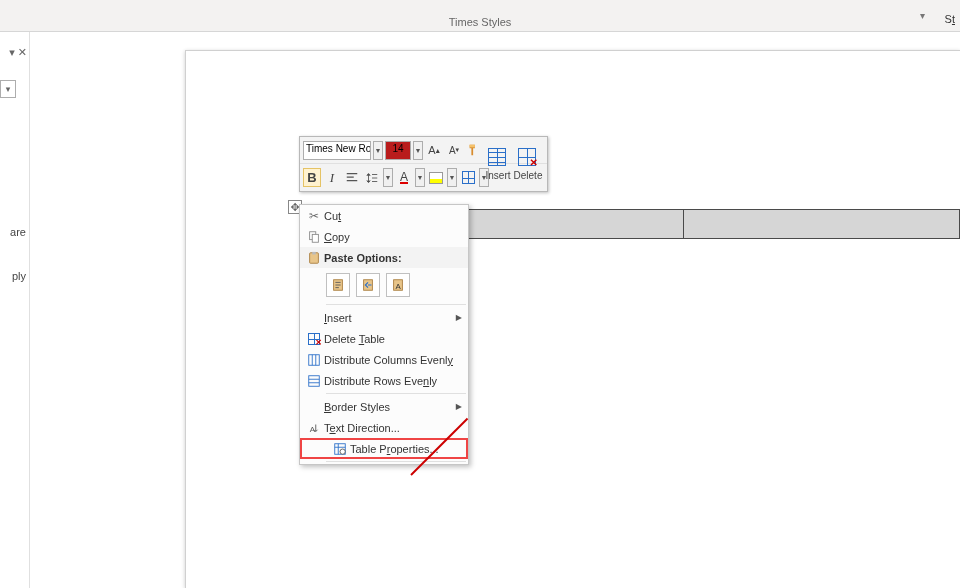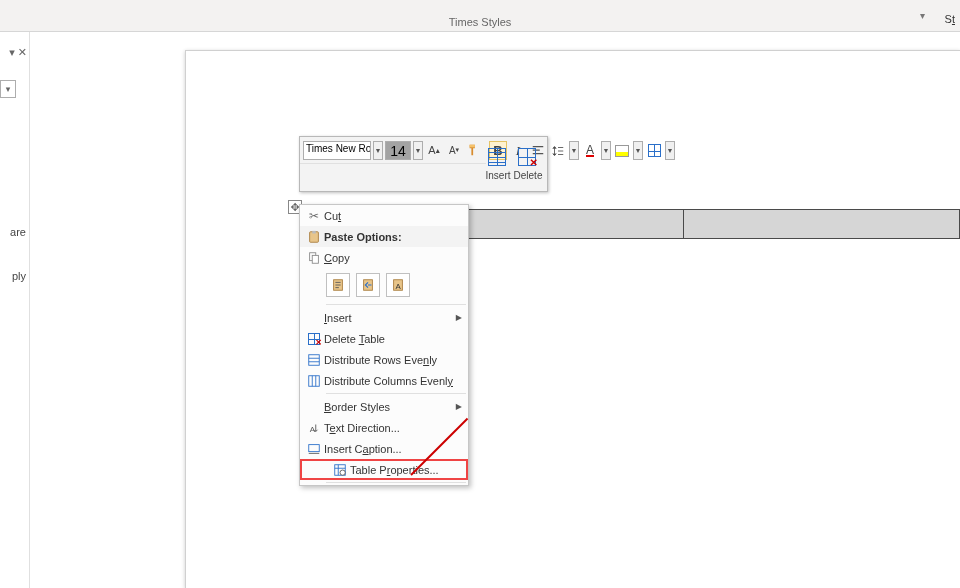--- a/index.html
+++ b/index.html
@@ -12,25 +12,25 @@
 
 .left-panel { position: absolute; top: 32px; left: 0; width: 30px; height: 556px; background: #fff; border-right: 1px solid #e0e0e0; }
 .panel-close { position: absolute; top: 14px; right: 2px; display: flex; gap: 3px; font-size: 11px; color: #666; }
 .side-dd { position: absolute; top: 48px; left: 0; width: 16px; height: 18px; border: 1px solid #adadad; background: #fff; font-size: 9px; text-align: center; line-height: 16px; color: #666;}
 .side-text { position: absolute; font-size: 11px; color: #444; left: -4px; width: 30px; text-align: right; }
 .side-are { top: 194px; }
 .side-ply { top: 238px; }
 
 .page { position: absolute; left: 185px; top: 50px; width: 775px; height: 538px; background: #fff; box-shadow: 0 1px 4px rgba(0,0,0,0.2); border: 1px solid #d0d0d0; border-right: none; border-bottom: none; }
 
-.mini-toolbar { position: absolute; left: 299px; top: 136px; width: 249px; height: 56px; background: #f3f3f3; border: 1px solid #b8b8b8; box-shadow: 1px 1px 3px rgba(0,0,0,0.25); display: flex; }
+.mini-toolbar { position: absolute; left: 299px; top: 136px; width: 249px; height: 56px; background: #f3f3f3; border: 1px solid #b8b8b8; box-shadow: 1px 1px 3px rgba(0,0,0,0.25); display: flex; flex-direction: column; }
 .mini-row1 { display: flex; align-items: center; height: 27px; padding: 2px 3px; gap: 2px; border-bottom: 1px solid #e0e0e0; }
 .mini-row2 { display: flex; align-items: center; height: 27px; padding: 2px 3px; gap: 2px; }
 .font-name { flex: 0 0 68px; height: 19px; border: 1px solid #adadad; background: #fff; font-size: 10px; padding: 1px 2px; overflow: hidden; white-space: nowrap; }
-.font-size { flex: 0 0 26px; height: 19px; border: 1px solid #adadad; background: #a3a3a3; font-size: 14px; padding: 1px 2px; text-align: center; }
+.font-size { flex: 0 0 26px; height: 19px; border: 1px solid #adadad; background: #b91c1c; font-size: 10px; padding: 1px 2px; text-align: center; }
 .dd-btn { width: 10px; height: 19px; border: 1px solid #adadad; background: #f0f0f0; font-size: 7px; display: flex; align-items: center; justify-content: center; color: #555;}
 .mini-btn { width: 18px; height: 19px; display: flex; align-items: center; justify-content: center; font-size: 13px; color: #444; position: relative; }
 .mini-btn.bold { font-weight: bold; background: #fff2d0; border: 1px solid #e5c365; }
 .mini-btn.italic { font-style: italic; font-family: serif; }
 .mini-btn .und { display: inline-block; border-bottom: 2px solid #d00; line-height: 10px; font-size: 12px;}
 .mini-btn .highlight { display: inline-block; width: 14px; height: 12px; background: linear-gradient(#fff 0 60%, #ff0 60%); border: 1px solid #999; }
 .big-btn { display: flex; flex-direction: column; align-items: center; justify-content: center; width: 30px; height: 50px; font-size: 10px; color: #444; gap: 2px;}
 .big-btn .ico { width: 20px; height: 20px; }
 .big-group { display: flex; position: absolute; right: 4px; top: 2px; height: 50px; }
 .grid-ico { display: inline-block; width: 18px; height: 18px; border: 1px solid #2a6fc9; position: relative; }
@@ -136,37 +136,37 @@
       <span>Delete</span>
     </div>
   </div>
 </div>
 
 <div class="context-menu">
   <div class="menu-item">
     <span class="mi-icon">✂</span>
     <span class="mi-text"><span>Cu<u>t</u></span></span>
   </div>
+  <div class="menu-item">
+    <span class="mi-icon">
+      <svg class="sc" viewBox="0 0 16 16">
+          <rect x="3" y="2" width="7" height="9" fill="none" stroke="#888"></rect>
+          <rect x="6" y="5" width="7" height="9" fill="#fff" stroke="#888"></rect>
+        </svg>
+    </span>
+    <span class="mi-text"><span><u>C</u>opy</span></span>
+  </div>
   <div class="menu-item paste-header">
     <span class="mi-icon">
       <svg class="sc" viewBox="0 0 16 16">
           <rect x="3" y="2" width="10" height="12" rx="1" fill="#e8c58a" stroke="#a87b3b"></rect>
           <rect x="6" y="1" width="4" height="3" fill="#bbb"></rect>
         </svg>
     </span>
     <span class="mi-text">Paste Options:</span>
-  </div>
-  <div class="menu-item">
-    <span class="mi-icon">
-      <svg class="sc" viewBox="0 0 16 16">
-          <rect x="3" y="2" width="7" height="9" fill="none" stroke="#888"></rect>
-          <rect x="6" y="5" width="7" height="9" fill="#fff" stroke="#888"></rect>
-        </svg>
-    </span>
-    <span class="mi-text"><span><u>C</u>opy</span></span>
   </div>
   <div class="paste-opts">
     <div class="paste-opt">
       <svg class="sc" viewBox="0 0 16 16">
           <rect x="3" y="2" width="10" height="12" fill="#e8c58a" stroke="#a87b3b"></rect>
           <path d="M5 5h6M5 8h6M5 11h4" stroke="#555" stroke-width="1"></path>
         </svg>
     </div>
     <div class="paste-opt">
       <svg class="sc" viewBox="0 0 16 16">
@@ -192,58 +192,49 @@
         <span class="grid-ico" style="width:12px;height:12px">
           <span class="delete-x" style="font-size:8px">✕</span>
         </span>
       </span>
     <span class="mi-text"><span>Delete <u>T</u>able</span></span>
   </div>
   <div class="menu-item">
     <span class="mi-icon">
       <svg class="sc" viewBox="0 0 16 16">
           <rect x="2" y="2" width="12" height="12" fill="none" stroke="#2a6fc9"></rect>
+          <path d="M6 2v12M10 2v12" stroke="#2a6fc9"></path>
+        </svg>
+    </span>
+    <span class="mi-text"><span>Distribute Columns Evenl<u>y</u></span></span>
+  </div>
+  <div class="menu-item">
+    <span class="mi-icon">
+      <svg class="sc" viewBox="0 0 16 16">
+          <rect x="2" y="2" width="12" height="12" fill="none" stroke="#2a6fc9"></rect>
           <path d="M2 6h12M2 10h12" stroke="#2a6fc9"></path>
         </svg>
     </span>
     <span class="mi-text"><span>Distribute Rows Eve<u>n</u>ly</span></span>
-  </div>
-  <div class="menu-item">
-    <span class="mi-icon">
-      <svg class="sc" viewBox="0 0 16 16">
-          <rect x="2" y="2" width="12" height="12" fill="none" stroke="#2a6fc9"></rect>
-          <path d="M6 2v12M10 2v12" stroke="#2a6fc9"></path>
-        </svg>
-    </span>
-    <span class="mi-text"><span>Distribute Columns Evenl<u>y</u></span></span>
   </div>
   <div class="menu-sep"></div>
   <div class="menu-item">
     <span class="mi-icon"></span>
     <span class="mi-text"><span><u>B</u>order Styles</span></span>
     <span class="arrow">▶</span>
   </div>
   <div class="menu-item">
     <span class="mi-icon">
       <svg class="sc" viewBox="0 0 16 16">
           <text x="3" y="12" font-size="9" fill="#555">A</text>
           <path d="M10 4v8l2-2M10 12l-2-2" stroke="#555" fill="none"></path>
         </svg>
     </span>
     <span class="mi-text"><span>T<u>e</u>xt Direction...</span></span>
   </div>
-  <div class="menu-item">
-    <span class="mi-icon">
-      <svg class="sc" viewBox="0 0 16 16">
-          <rect x="2" y="3" width="12" height="8" fill="none" stroke="#2a6fc9"></rect>
-          <path d="M2 13h12" stroke="#555"></path>
-        </svg>
-    </span>
-    <span class="mi-text"><span>Insert C<u>a</u>ption...</span></span>
-  </div>
   <div class="menu-item highlight-box">
     <span class="mi-icon">
       <svg class="sc" viewBox="0 0 16 16">
           <rect x="2" y="2" width="12" height="12" fill="none" stroke="#2a6fc9"></rect>
           <path d="M2 6h12M6 2v12" stroke="#2a6fc9"></path>
           <circle cx="11" cy="11" r="3" fill="#fff" stroke="#555"></circle>
         </svg>
     </span>
     <span class="mi-text"><span>Table P<u>r</u>operties...</span></span>
   </div>

